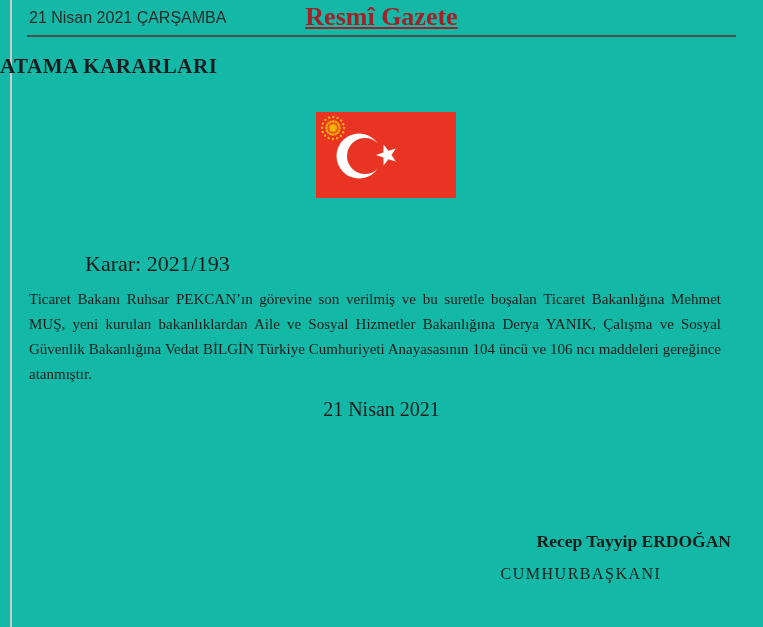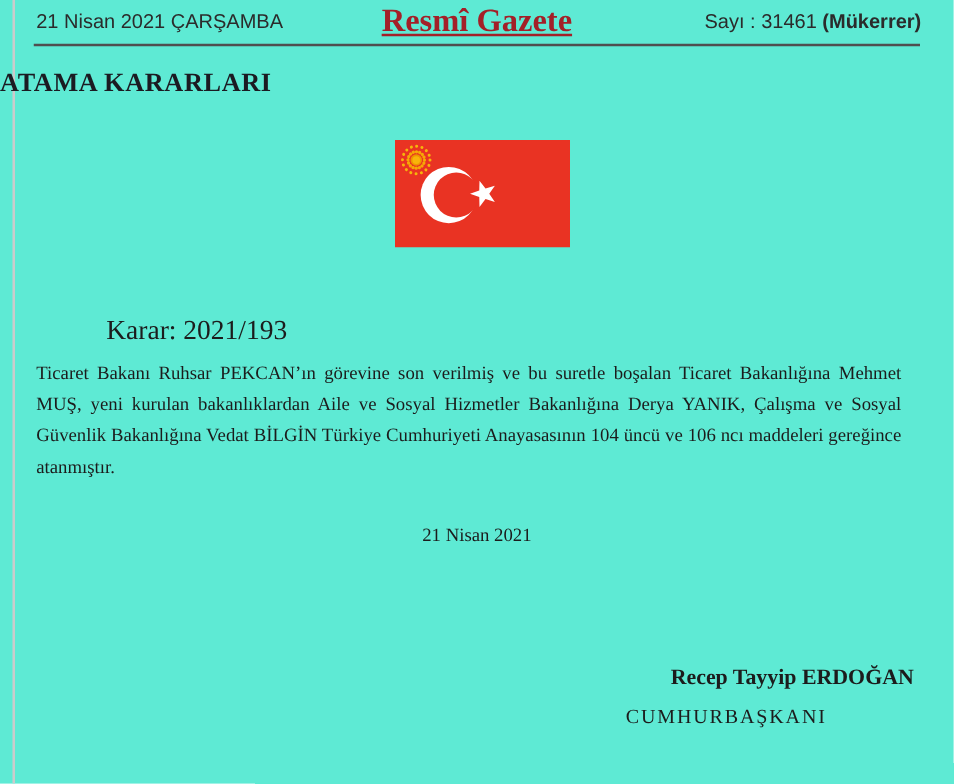--- a/index.html
+++ b/index.html
@@ -1,19 +1,19 @@
 <!DOCTYPE html>
 <html><head>
 <meta charset="utf-8">
 <style>
   html,body{margin:0;padding:0;background:#fff;}
   #page{
     position:relative;
     width:763px;height:627px;
-    background:#5eead4;
+    background:#14b8a6;
     font-family:"Liberation Serif", serif;
     color:#1c1c1c;
     overflow:hidden;
   }
   .scan-edge{
     position:absolute;left:10px;top:0;width:2px;height:627px;
     background:#cbcbcb;
   }
   
   .hdr-date{
@@ -52,42 +52,38 @@
   }
   .decree-no{
     position:absolute;left:85px;top:251px;
     font-size:22px;font-weight:normal;color:#1c1c1c;
   }
   .body-par{
     position:absolute;left:29px;top:287px;width:692px;
     font-size:15px;line-height:25px;text-align:justify;color:#1c1c1c;
   }
   .decree-date{
-    position:absolute;left:0;right:0;top:421px;text-align:center;
-    font-size:15px;color:#1c1c1c;
+    position:absolute;left:0;right:0;top:398px;text-align:center;
+    font-size:20px;color:#1c1c1c;
   }
   .signature{
     position:absolute;left:431px;top:531px;width:300px;text-align:center;
   }
   .sig-name{font-size:17.5px;font-weight:bold;color:#1c1c1c;text-align:right;}
   .sig-title{margin-top:13px;font-size:16px;letter-spacing:1.5px;color:#1c1c1c;}
 </style>
 </head>
 <body>
 
 <div id="page">
 
   <div class="scan-edge"></div>
 
   <div class="hdr-date">21 Nisan 2021 ÇARŞAMBA</div>
   <div class="hdr-title">Resmî Gazete</div>
-  <div class="hdr-issue">
-    <span>Sayı : 31461</span>
-    <b>(Mükerrer)</b>
-  </div>
   <div class="hdr-rule"></div>
 
   <div class="section-title">ATAMA KARARLARI</div>
 
   <div class="flag">
     <svg width="140" height="86" viewBox="0 0 140 86">
       <rect x="0" y="0" width="140" height="86" fill="#e93323"></rect>
 
       <g>
         <circle cx="17" cy="16" r="11" fill="none" stroke="#f6b50b" stroke-width="2.4" stroke-dasharray="0.05 4.27" stroke-linecap="round"></circle>

